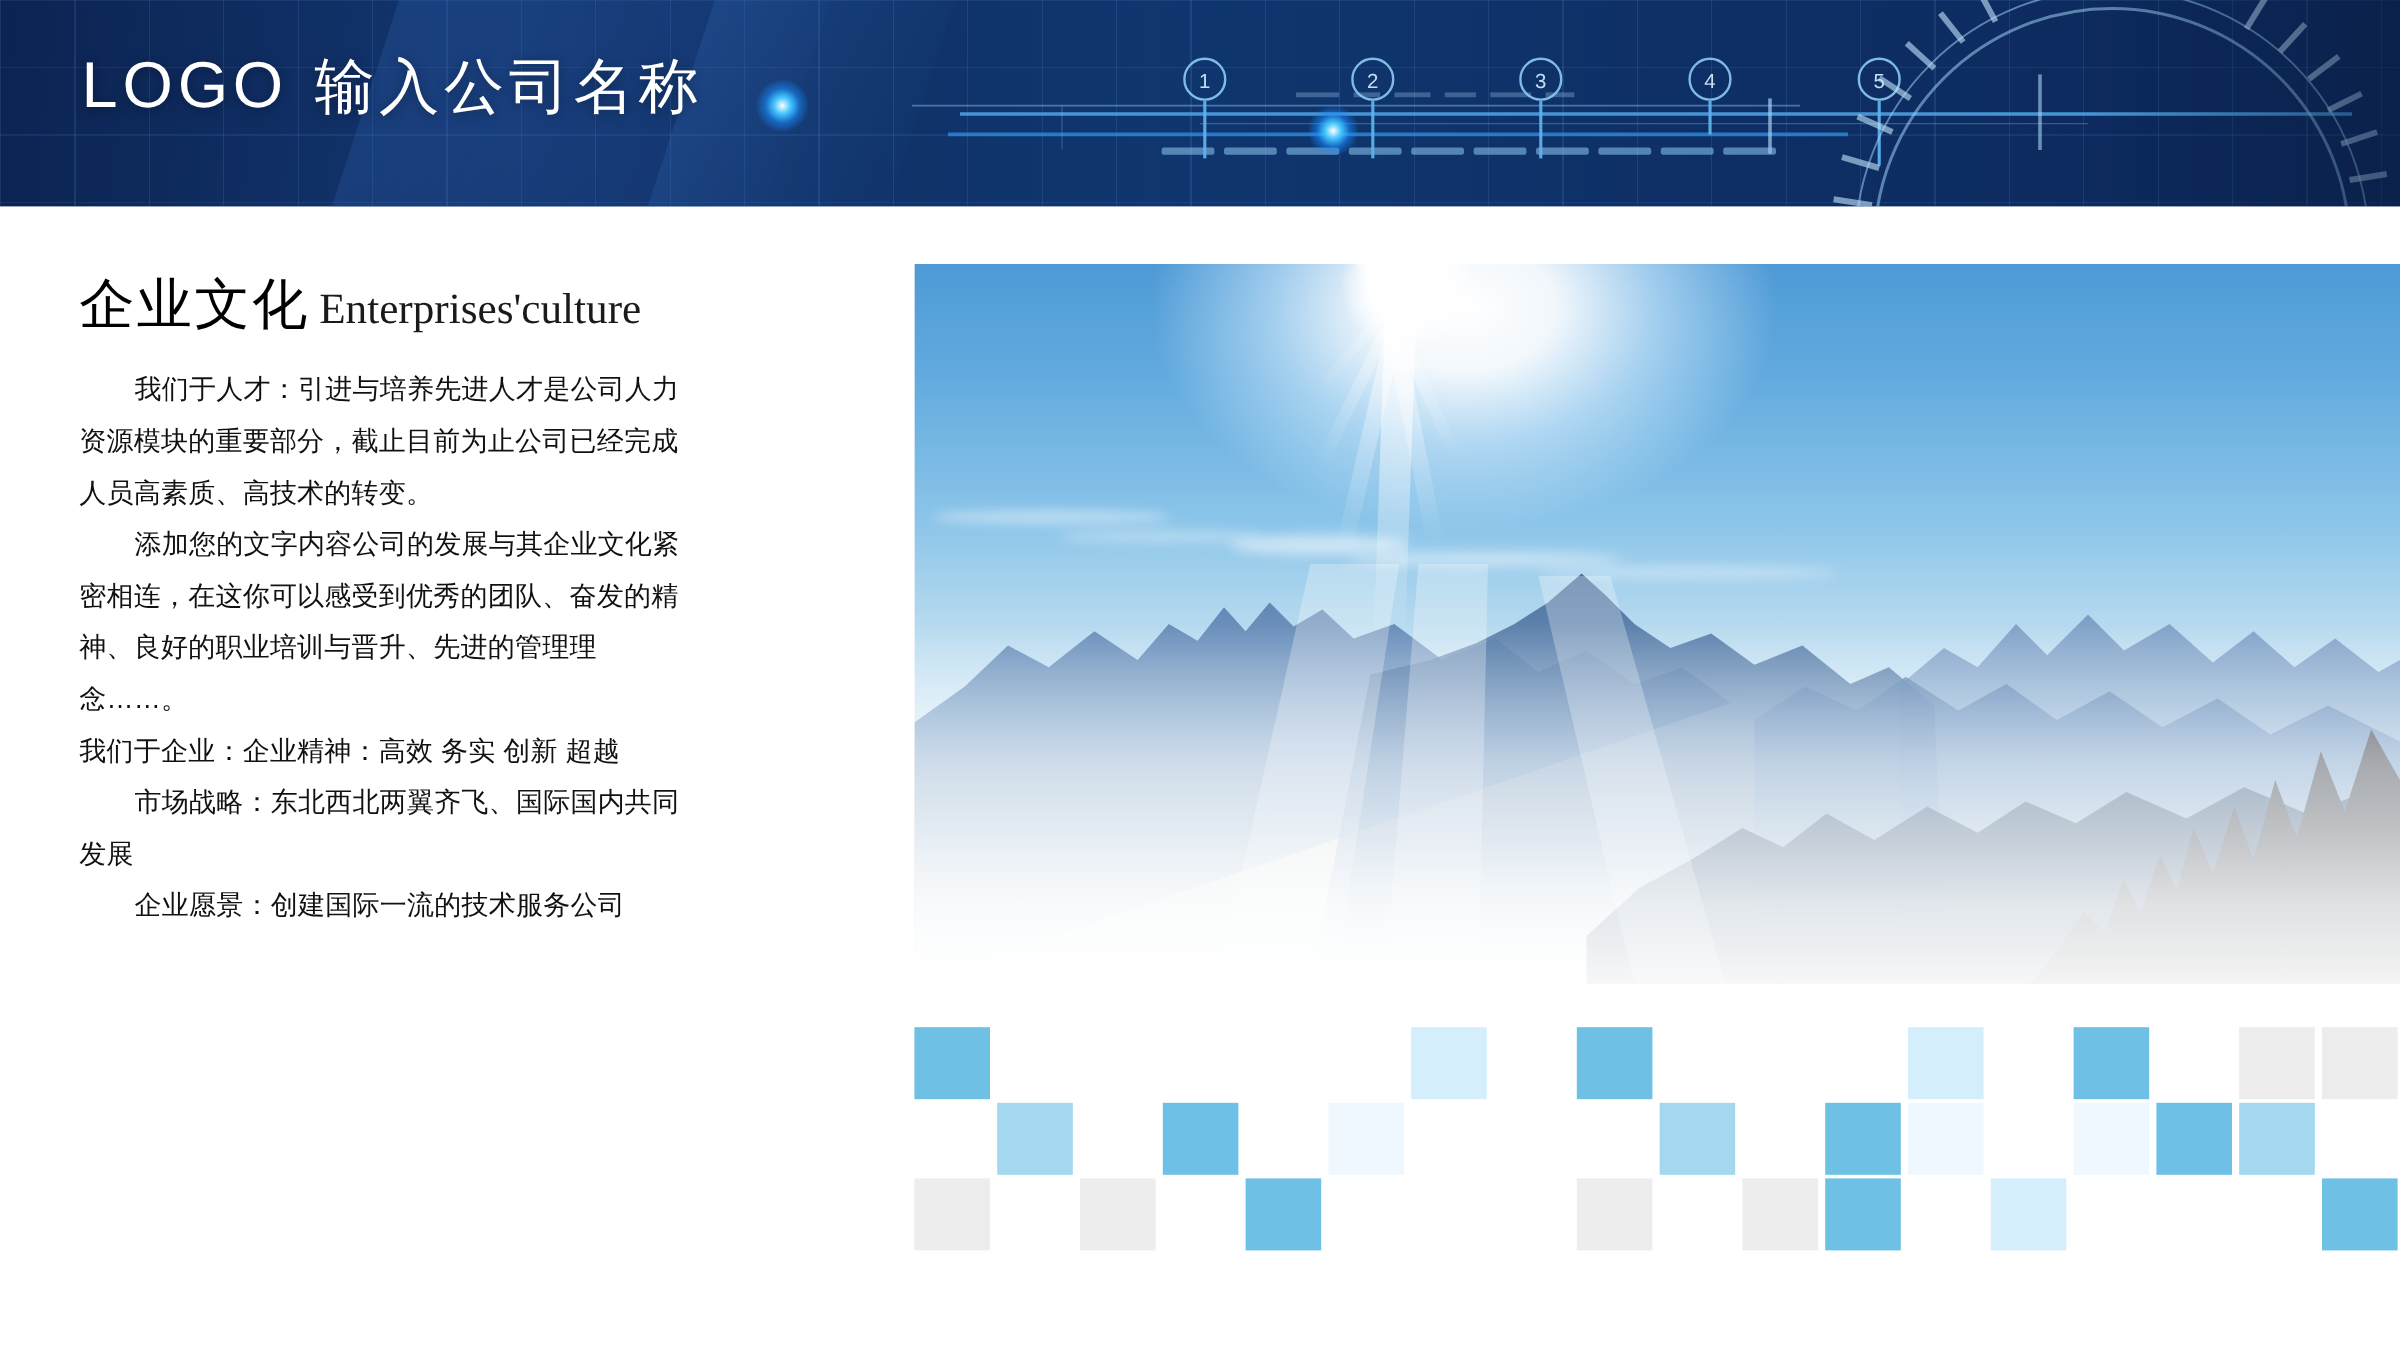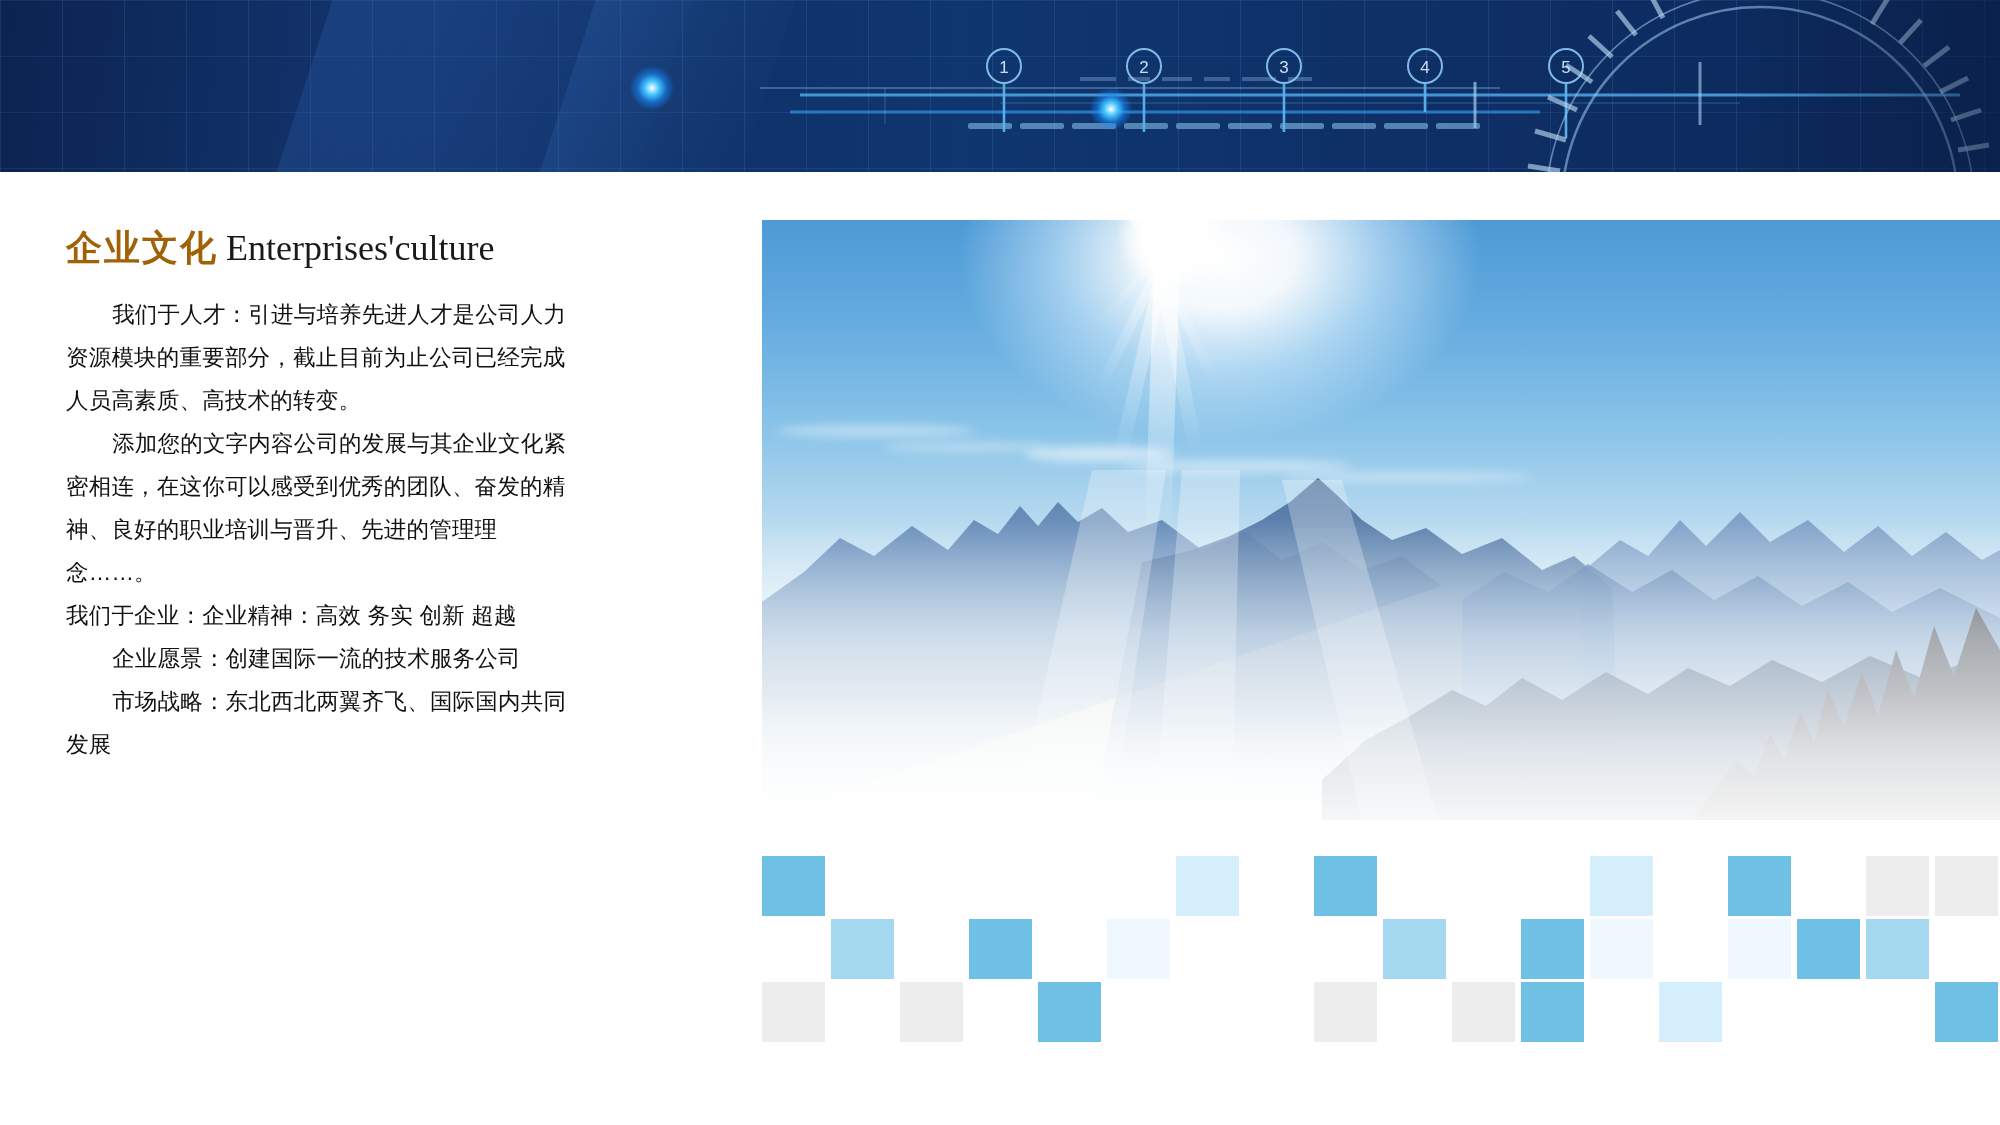--- a/index.html
+++ b/index.html
@@ -38,21 +38,21 @@
   .hdr-svg { position:absolute; left:0; top:0; width:2000px; height:172px; }
 
   .glow { position:absolute; border-radius:50%;
     background:radial-gradient(circle, #ffffff 0%, #46c6ff 22%, rgba(22,140,255,0.55) 46%, rgba(10,80,190,0.0) 72%); }
   .glow-a { left:630px; top:66px; width:44px; height:44px; }
   .glow-b { left:1090px; top:88px; width:42px; height:42px; }
 
   
   .txtcol { position:absolute; left:66px; top:228px; width:510px; }
   .sect-title { white-space:nowrap; line-height:1.1; margin-bottom:24px; }
-  .sect-title .cn { color:#a16207; font-size:36px; letter-spacing:2px;font-weight:bold; }
+  .sect-title .cn { color:#000000; font-size:46px; letter-spacing:2px; }
   .sect-title .en { color:#1a1a1a; font-size:36px; margin-left:8px;font-family:Liberation Serif, serif; }
 
   .body { color:#111111; font-size:22.5px; line-height:43px; letter-spacing:0.2px; }
   .body p { margin:0; }
   .body p.ind { text-indent:2.05em; }
 
   
   .photo { position:absolute; left:762px; top:220px; width:1238px; height:600px; overflow:hidden; }
   .sky { position:absolute; inset:0;
     background:
@@ -157,34 +157,37 @@
         <line x1="1958" y1="150" x2="1989" y2="145"></line>
         <line x1="1900" y1="43" x2="1921" y2="20"></line>
         <line x1="1872" y1="24" x2="1888" y2="-2"></line>
       </g>
     </svg>
 
     <div class="glow glow-a"></div>
     <div class="glow glow-b"></div>
     <div class="hdr-fade-r"></div>
 
+    <div class="hdr-title">
+      <span class="logo">LOGO</span><span class="cname">输入公司名称</span>
+    </div>
   </div>
 
   <div class="txtcol">
 
     <div class="sect-title">
       <span class="cn">企业文化</span><span class="en">Enterprises'culture</span>
     </div>
 
     <div class="body">
       <p class="ind">我们于人才：引进与培养先进人才是公司人力资源模块的重要部分，截止目前为止公司已经完成人员高素质、高技术的转变。</p>
       <p class="ind">添加您的文字内容公司的发展与其企业文化紧密相连，在这你可以感受到优秀的团队、奋发的精神、良好的职业培训与晋升、先进的管理理念……。</p>
       <p>我们于企业：企业精神：高效 务实 创新 超越</p>
+      <p class="ind">市场战略：东北西北两翼齐飞、国际国内共同发展</p>
       <p class="ind">企业愿景：创建国际一流的技术服务公司</p>
-      <p class="ind">市场战略：东北西北两翼齐飞、国际国内共同发展</p>
     </div>
   </div>
 
   <div class="photo">
     <div class="sky"></div>
 
     <div class="sunray" style="left:394px; top:-10px; width:26px; height:330px; transform:rotate(2deg); opacity:.95;"></div>
     <div class="sunray" style="left:380px; top:-10px; width:14px; height:250px; transform:rotate(-11deg); opacity:.75;"></div>
     <div class="sunray" style="left:408px; top:-10px; width:14px; height:260px; transform:rotate(13deg); opacity:.75;"></div>
     <div class="sunray" style="left:370px; top:-10px; width:10px; height:190px; transform:rotate(-24deg); opacity:.6;"></div>

